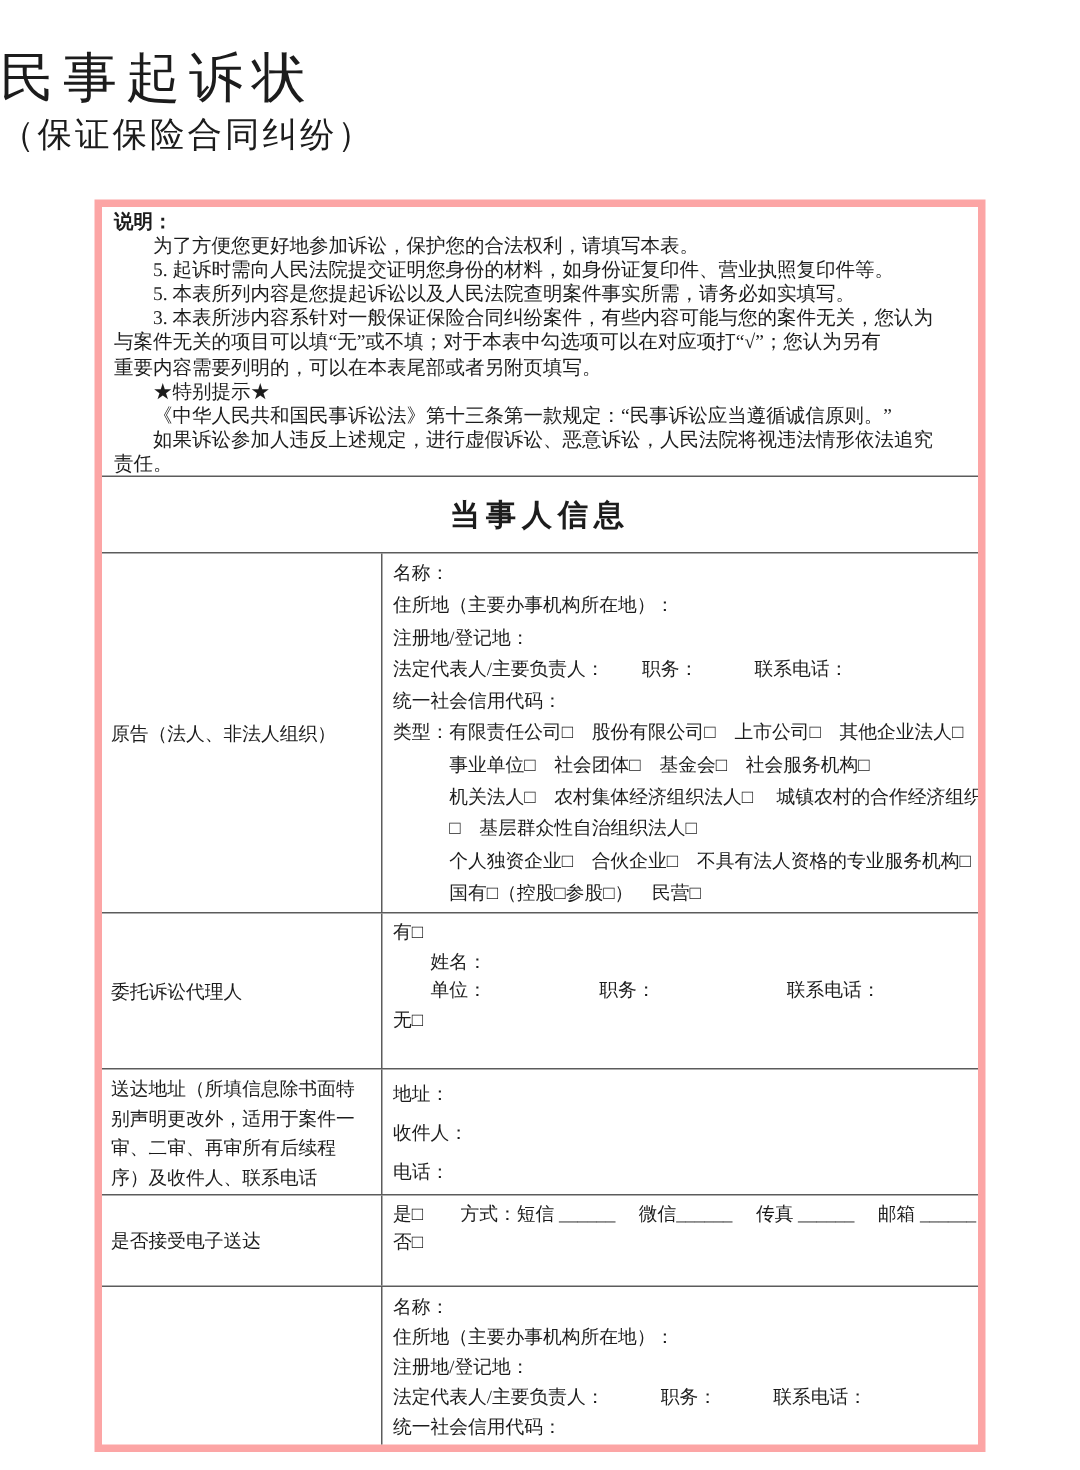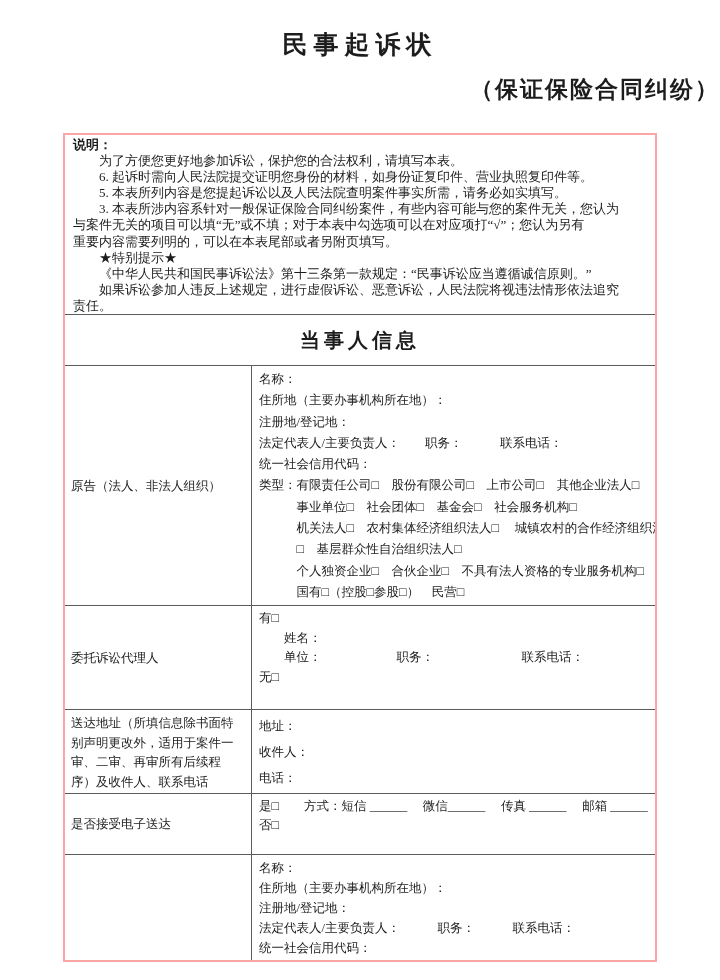--- a/index.html
+++ b/index.html
@@ -2,30 +2,30 @@
 <html><head>
 <meta charset="utf-8">
 <style>
   html,body{margin:0;padding:0;}
   body{
     width:720px;height:980px;background:#ffffff;position:relative;
     font-family:"Liberation Serif","DejaVu Serif",serif;color:#1c1c1c;
     overflow:hidden;
   }
   .page-title{
-    position:absolute;top:28px;left:0;width:100%;text-align:center;
-    font-size:25px;font-weight:bold;letter-spacing:6px;
+    position:absolute;top:28px;left:0;width:100%;
+    font-size:36px;font-weight:normal;letter-spacing:6px;
   }
   .page-subtitle{
-    position:absolute;top:74px;left:0;width:100%;text-align:right;
-    font-size:23px;font-weight:bold;letter-spacing:2px;
+    position:absolute;top:74px;left:0;width:100%;text-align:left;
+    font-size:23px;font-weight:normal;letter-spacing:2px;
   }
   .form-table{
     position:absolute;left:63px;top:133px;width:594px;
-    border:2px solid #fca5a5;box-sizing:border-box;background:#fff;
+    border:5px solid #fca5a5;box-sizing:border-box;background:#fff;
   }
   .notes{
     height:179px;box-sizing:border-box;padding:2px 8px 0 8px;
     font-size:13px;line-height:16.1px;overflow:hidden;
   }
   .notes .note-line{white-space:pre;}
   .notes-heading{font-weight:bold;}
   .section-header{
     height:51px;border-top:1px solid #5c5c5c;box-sizing:border-box;
     display:flex;align-items:center;justify-content:center;
@@ -53,21 +53,21 @@
 <body>
 
 <div class="page-title">民事起诉状</div>
 <div class="page-subtitle">（保证保险合同纠纷）</div>
 
 <div class="form-table">
 
   <div class="notes">
     <div class="note-line notes-heading">说明：</div>
     <div class="note-line">　　为了方便您更好地参加诉讼，保护您的合法权利，请填写本表。</div>
-    <div class="note-line">　　6. 起诉时需向人民法院提交证明您身份的材料，如身份证复印件、营业执照复印件等。</div>
+    <div class="note-line">　　5. 起诉时需向人民法院提交证明您身份的材料，如身份证复印件、营业执照复印件等。</div>
     <div class="note-line">　　5. 本表所列内容是您提起诉讼以及人民法院查明案件事实所需，请务必如实填写。</div>
     <div class="note-line">　　3. 本表所涉内容系针对一般保证保险合同纠纷案件，有些内容可能与您的案件无关，您认为</div>
     <div class="note-line">与案件无关的项目可以填“无”或不填；对于本表中勾选项可以在对应项打“√”；您认为另有</div>
     <div class="note-line">重要内容需要列明的，可以在本表尾部或者另附页填写。</div>
     <div class="note-line">　　★特别提示★</div>
     <div class="note-line">　　《中华人民共和国民事诉讼法》第十三条第一款规定：“民事诉讼应当遵循诚信原则。”</div>
     <div class="note-line">　　如果诉讼参加人违反上述规定，进行虚假诉讼、恶意诉讼，人民法院将视违法情形依法追究</div>
     <div class="note-line">责任。</div>
   </div>
 

